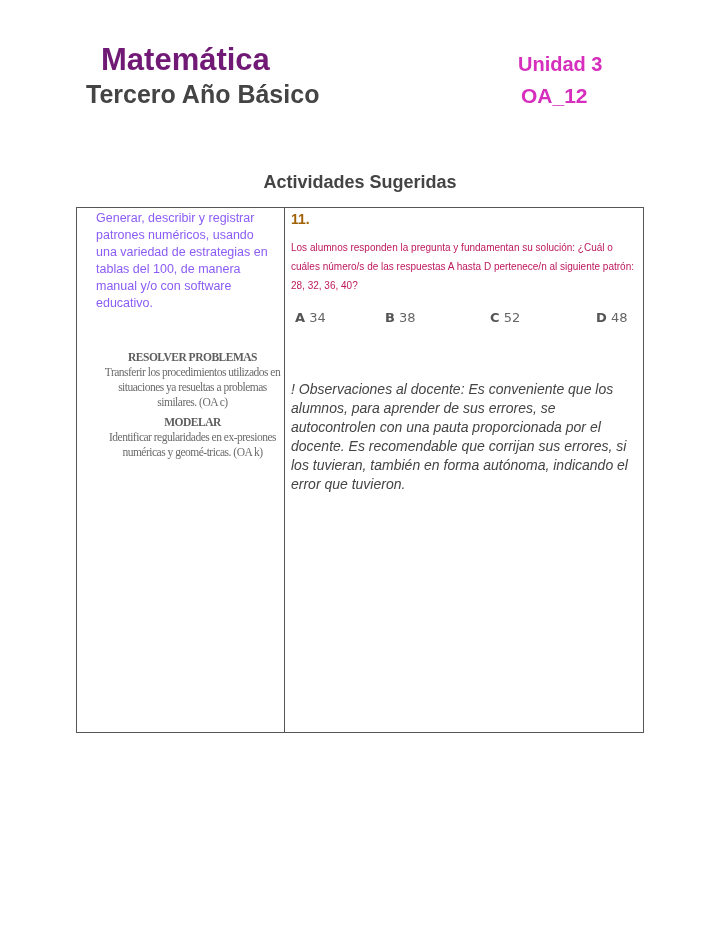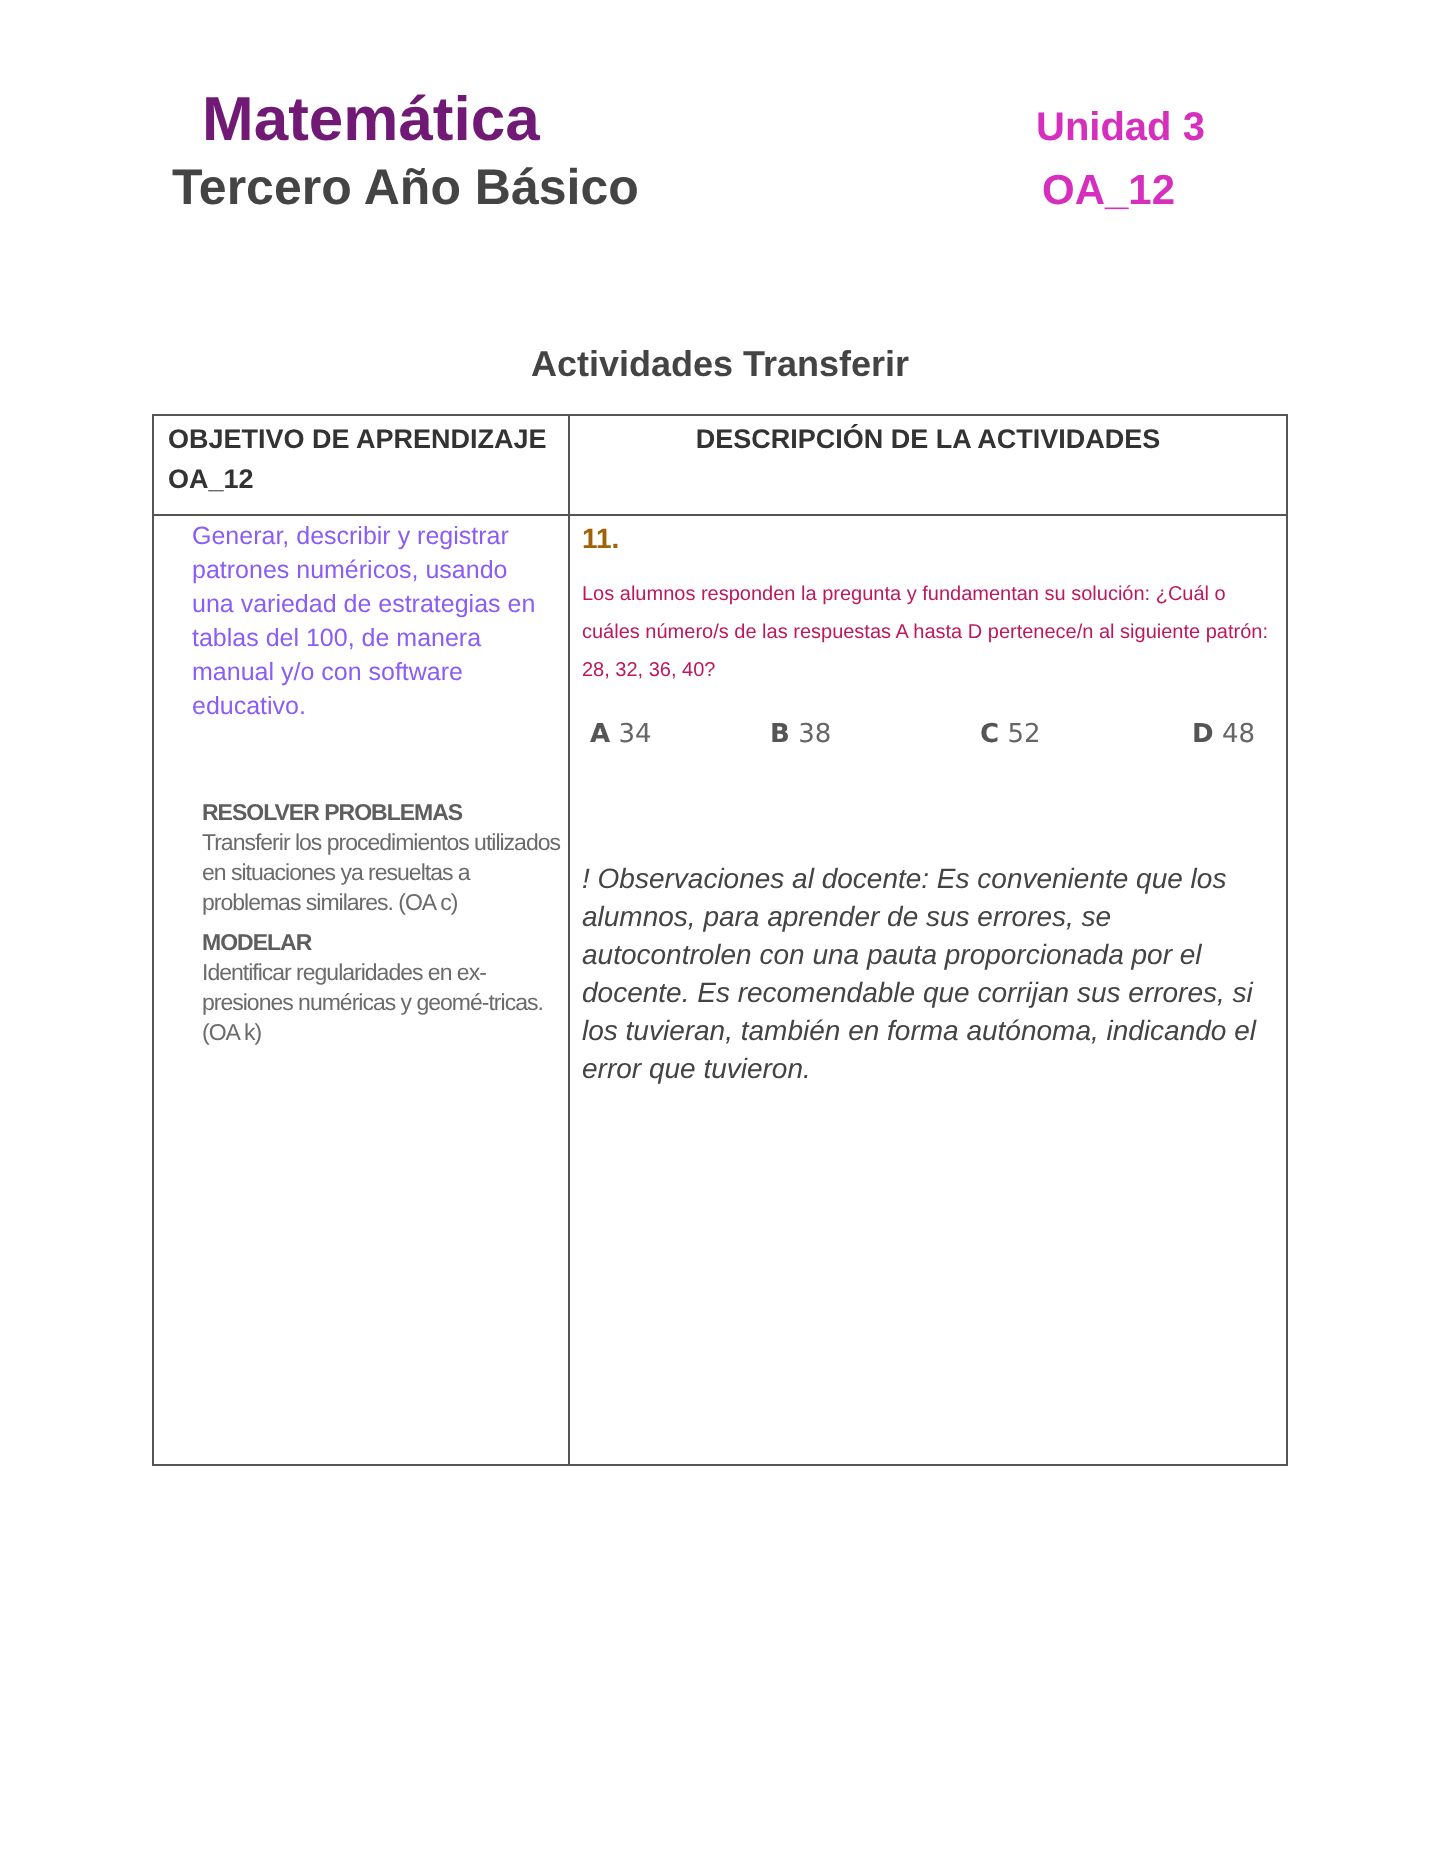--- a/index.html
+++ b/index.html
@@ -16,52 +16,48 @@
                      border-collapse: collapse; table-layout: fixed; }
   table.activities td, table.activities th { border: 1.5px solid #555555; vertical-align: top; padding: 0; }
   .col1 { width: 208px; }
   .hcell1 { padding: 2px 6px 0 7px !important; text-align: left; font-size: 13.5px; font-weight: bold;
             line-height: 20px; color: #333; }
   .hcell2 { text-align: center; font-size: 13.5px; font-weight: bold; line-height: 20px; color: #333;
             padding-top: 2px !important; }
   tr.head-row { height: 50px; }
   .obj-text { padding: 2px 6px 0 7px; font-size: 12.5px; font-weight: normal; line-height: 17px; color: #8b5cf6; margin-left: 12px; }
   .skills { margin: 38px 0 0 24px; font-size: 11.5px; line-height: 15px; color: #6b6b6b;
-            font-family: Liberation Sans, sans-serif; letter-spacing: -0.5px; }
+            font-family: Liberation Serif, serif; letter-spacing: -0.5px; text-align: center; }
   .skill-title { font-weight: bold; color: #5e5e5e; }
   .skill-block + .skill-block { margin-top: 5px; }
   .desc { padding: 2px 6px 0 6px; }
   .num { font-size: 14px; font-weight: bold; line-height: 18px; color: #a16207; }
   .question { margin-top: 10px; font-size: 10px; line-height: 19px; color: #be185d; }
   .answers { position: relative; height: 20px; margin-top: 15px; font-size: 13px; color: #666;
              font-family: "DejaVu Sans", sans-serif; }
   .answer { position: absolute; top: 0; }
   .answer .letter { font-weight: bold; color: #555; }
   .obs { margin-top: 50px; font-size: 14px; line-height: 19px; font-style: italic; color: #444; }
 </style>
 </head>
 <body>
 
 <div class="hdr subject">Matemática</div>
 <div class="hdr grade">Tercero Año Básico</div>
 <div class="hdr unit">Unidad 3</div>
 <div class="hdr oa">OA_12</div>
 
-<div class="section-title">Actividades Transferir</div>
+<div class="section-title">Actividades Sugeridas</div>
 
 <table class="activities">
   <colgroup>
       <col class="col1">
       <col>
     </colgroup>
   <tbody>
-      <tr class="head-row">
-    <th class="hcell1">OBJETIVO DE APRENDIZAJE OA_12</th>
-    <th class="hcell2">DESCRIPCIÓN DE LA ACTIVIDADES</th>
-  </tr>
   <tr>
     <td>
       <div class="obj-text">Generar, describir y registrar patrones numéricos, usando una variedad de estrategias en tablas del 100, de manera manual y/o con software educativo.</div>
       <div class="skills">
         <div class="skill-block">
           <div class="skill-title">RESOLVER PROBLEMAS</div>
           <div>Transferir los procedimientos utilizados en situaciones ya resueltas a problemas similares. (OA c)</div>
         </div>
         <div class="skill-block">
           <div class="skill-title">MODELAR</div>

